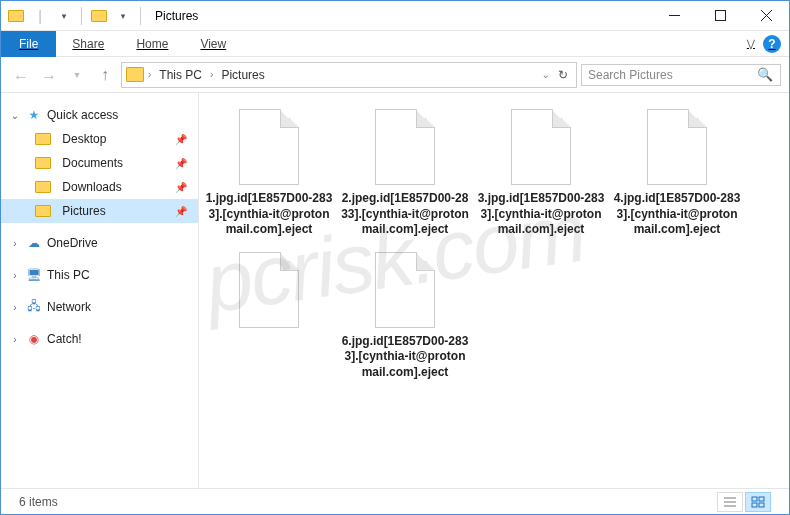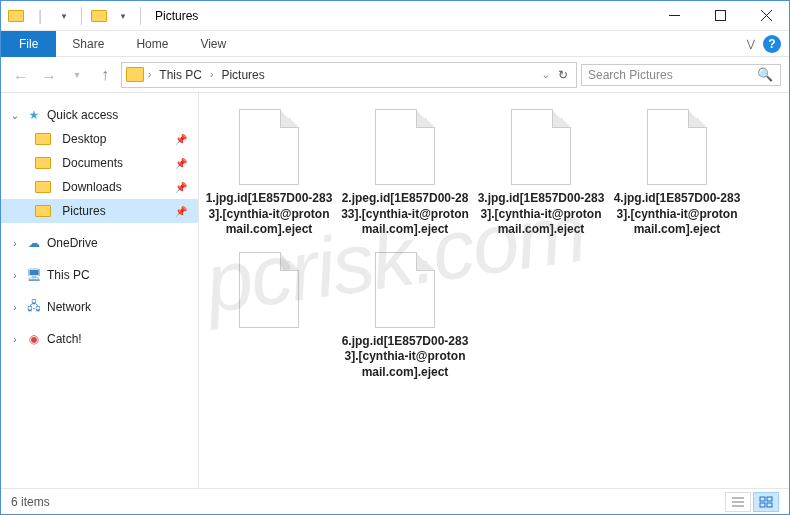--- a/index.html
+++ b/index.html
@@ -5,21 +5,21 @@
 * { margin: 0; padding: 0; box-sizing: border-box; font-family: "Segoe UI", Arial, sans-serif; }
 body { background: #fff; width: 790px; height: 515px; border: 1px solid #4a90d9; overflow: hidden; position: relative; }
 .titlebar { height: 30px; display: flex; align-items: center; background: #fff; border-bottom: 1px solid #e5e5e5; }
 .qat { display: flex; align-items: center; gap: 2px; padding: 0 4px; }
 .qat-icon { width: 22px; height: 22px; display: flex; align-items: center; justify-content: center; font-size: 13px; }
 .titlebar-sep { width: 1px; height: 18px; background: #ccc; margin: 0 4px; }
 .title-text { margin-left: 6px; font-size: 12px; color: #000; }
 .winbtns { margin-left: auto; display: flex; }
 .winbtn { width: 46px; height: 30px; display: flex; align-items: center; justify-content: center; }
 .winbtn svg { width: 11px; height: 11px; }
-.ribbon { height: 26px; display: flex; align-items: center; border-bottom: 1px solid #e5e5e5; }
+.ribbon { height: 26px; display: flex; align-items: center; border-bottom: 1px solid #e5e5e5; text-decoration: underline; }
 .file-tab { background: #1979ca; color: #fff; height: 26px; padding: 0 18px; display: flex; align-items: center; font-size: 12px; }
 .rtab { padding: 0 16px; height: 26px; display: flex; align-items: center; font-size: 12px; color: #444; }
 .ribbon-right { margin-left: auto; display: flex; align-items: center; padding-right: 8px; gap: 8px; }
 .expand { font-size: 10px; color: #666; }
 .help { width: 18px; height: 18px; border-radius: 50%; background: #1e88e5; color: #fff; display: flex; align-items: center; justify-content: center; font-size: 12px; font-weight: bold; }
 .navbar { height: 36px; display: flex; align-items: center; padding: 4px 8px; gap: 4px; border-bottom: 1px solid #e5e5e5; }
 .navbtn { width: 24px; height: 24px; display: flex; align-items: center; justify-content: center; color: #888; font-size: 16px; }
 .navbtn.disabled { color: #bbb; }
 .addrbar { flex: 1; height: 26px; border: 1px solid #ccc; display: flex; align-items: center; padding: 0 4px; font-size: 12px; gap: 2px; }
 .addr-icon { width: 18px; height: 15px; background: #ffd560; border: 1px solid #d4a815; border-radius: 1px; margin-right: 2px; }
@@ -39,21 +39,21 @@
 .tree-item.root { margin-top: 8px; }
 .tree-item.root:first-child { margin-top: 4px; }
 .folder-ico { display: inline-block; width: 16px; height: 12px; background: #ffd560; border: 1px solid #d4a815; border-radius: 1px; vertical-align: middle; }
 .content { flex: 1; padding: 16px 6px; display: flex; flex-wrap: wrap; align-content: flex-start; gap: 14px 8px; overflow: auto; }
 .file { width: 128px; display: flex; flex-direction: column; align-items: center; }
 .file-icon { width: 60px; height: 76px; background: #fff; border: 1px solid #ccc; position: relative; margin-bottom: 6px; }
 .file-icon::before { content: ""; position: absolute; top: -1px; right: -1px; width: 18px; height: 18px; background: linear-gradient(135deg, #fff 0%, #fff 48%, #ccc 50%, #eee 52%, #eee 100%); border-left: 1px solid #ccc; border-bottom: 1px solid #ccc; }
 .file-icon::after { content: ""; position: absolute; top: -1px; right: -1px; width: 18px; height: 18px; background: #fff; clip-path: polygon(0 0, 100% 0, 100% 100%); border: none; }
 .file-corner { position: absolute; top: 0; right: 0; width: 18px; height: 18px; background: #e8e8e8; clip-path: polygon(0 0, 100% 100%, 0 100%); border-bottom: 1px solid #ccc; border-left: 1px solid #ccc; }
 .file-name { font-size: 12px; text-align: center; line-height: 1.3; word-break: break-all; color: #222; font-weight: bold; }
-.statusbar { position: absolute; bottom: 0; left: 0; right: 0; height: 26px; border-top: 1px solid #e5e5e5; display: flex; align-items: center; padding: 0 10px; font-size: 12px; color: #555; }
+.statusbar { position: absolute; bottom: 0; left: 0; right: 0; height: 26px; border-top: 1px solid #e5e5e5; display: flex; align-items: center; padding: 0 18px; font-size: 12px; color: #555; }
 .status-right { margin-left: auto; display: flex; gap: 2px; }
 .viewbtn { width: 26px; height: 20px; border: 1px solid #ddd; display: flex; align-items: center; justify-content: center; }
 .viewbtn.active { background: #cce8ff; border-color: #99d1ff; }
 .watermark { position: absolute; top: 50%; left: 50%; transform: translate(-50%, -50%) rotate(-8deg); font-size: 84px; font-weight: 300; color: rgba(120,120,120,0.15); font-style: italic; pointer-events: none; letter-spacing: -2px; white-space: nowrap; }
 .star { color: #40a7e3; }
 .cloud { color: #3882c4; }
 .pc { color: #3882c4; }
 .net { color: #3882c4; }
 .catch { color: #d44; }
 </style>

